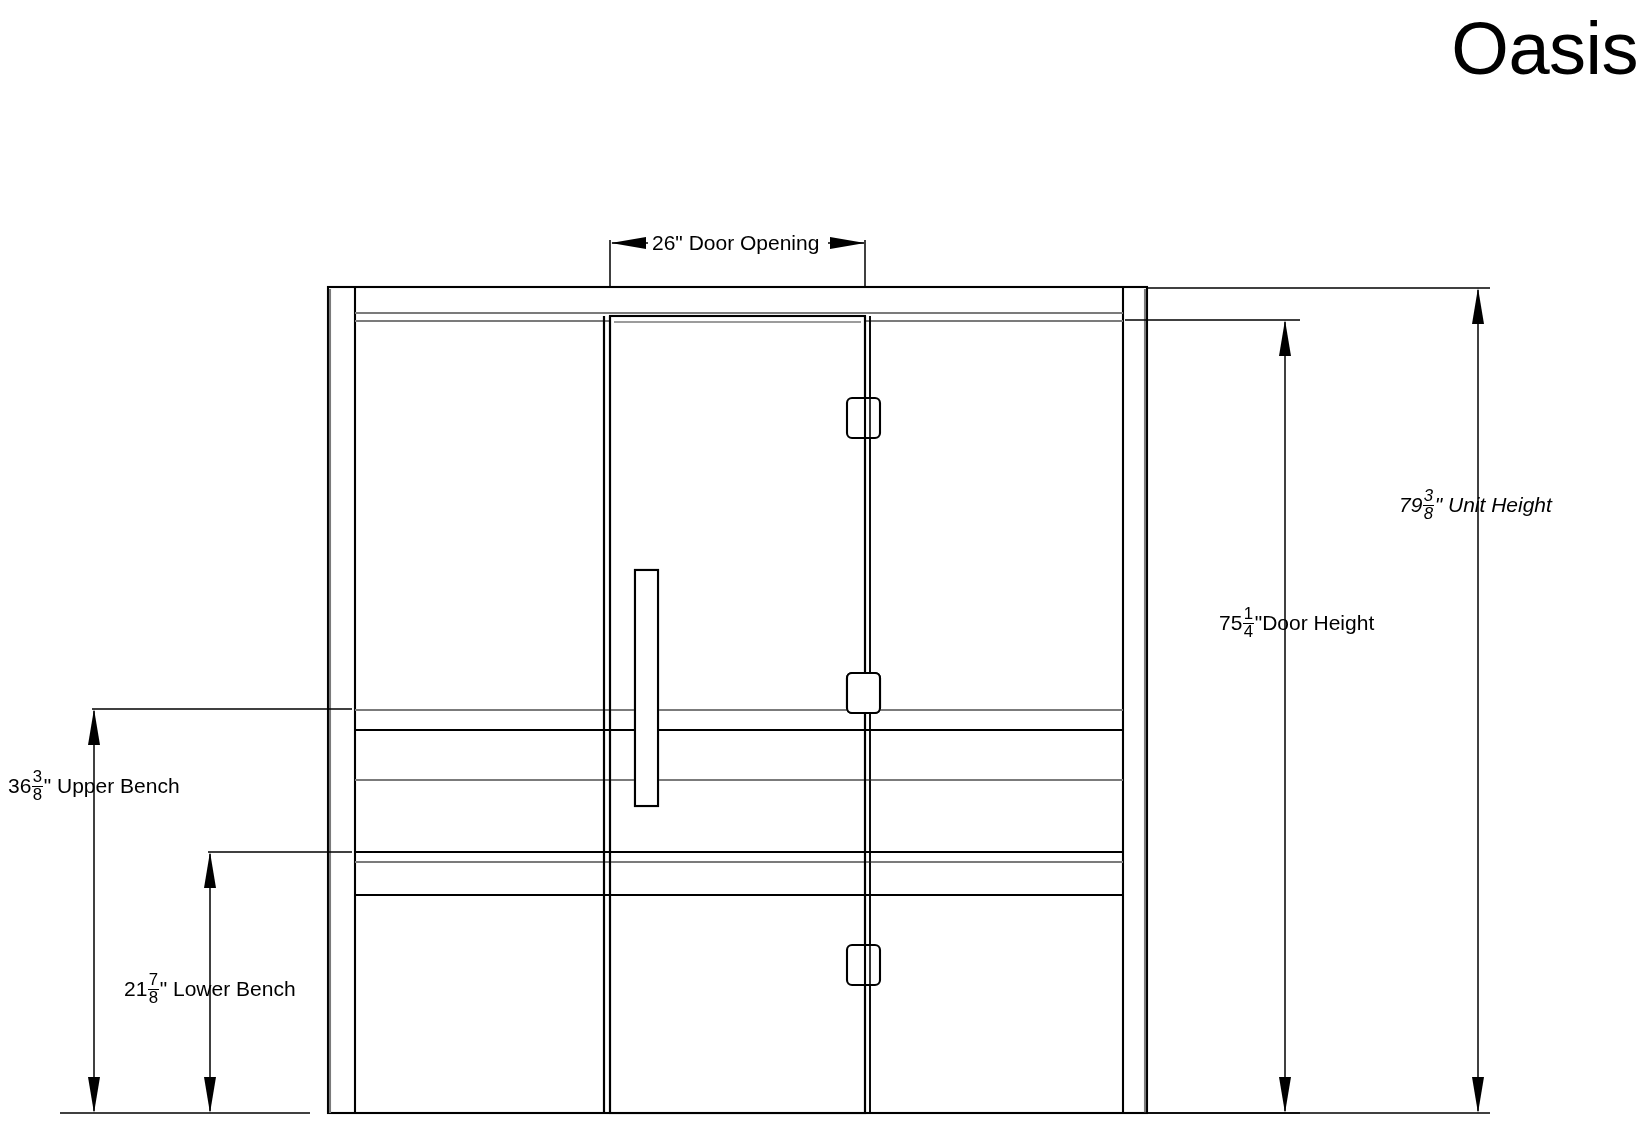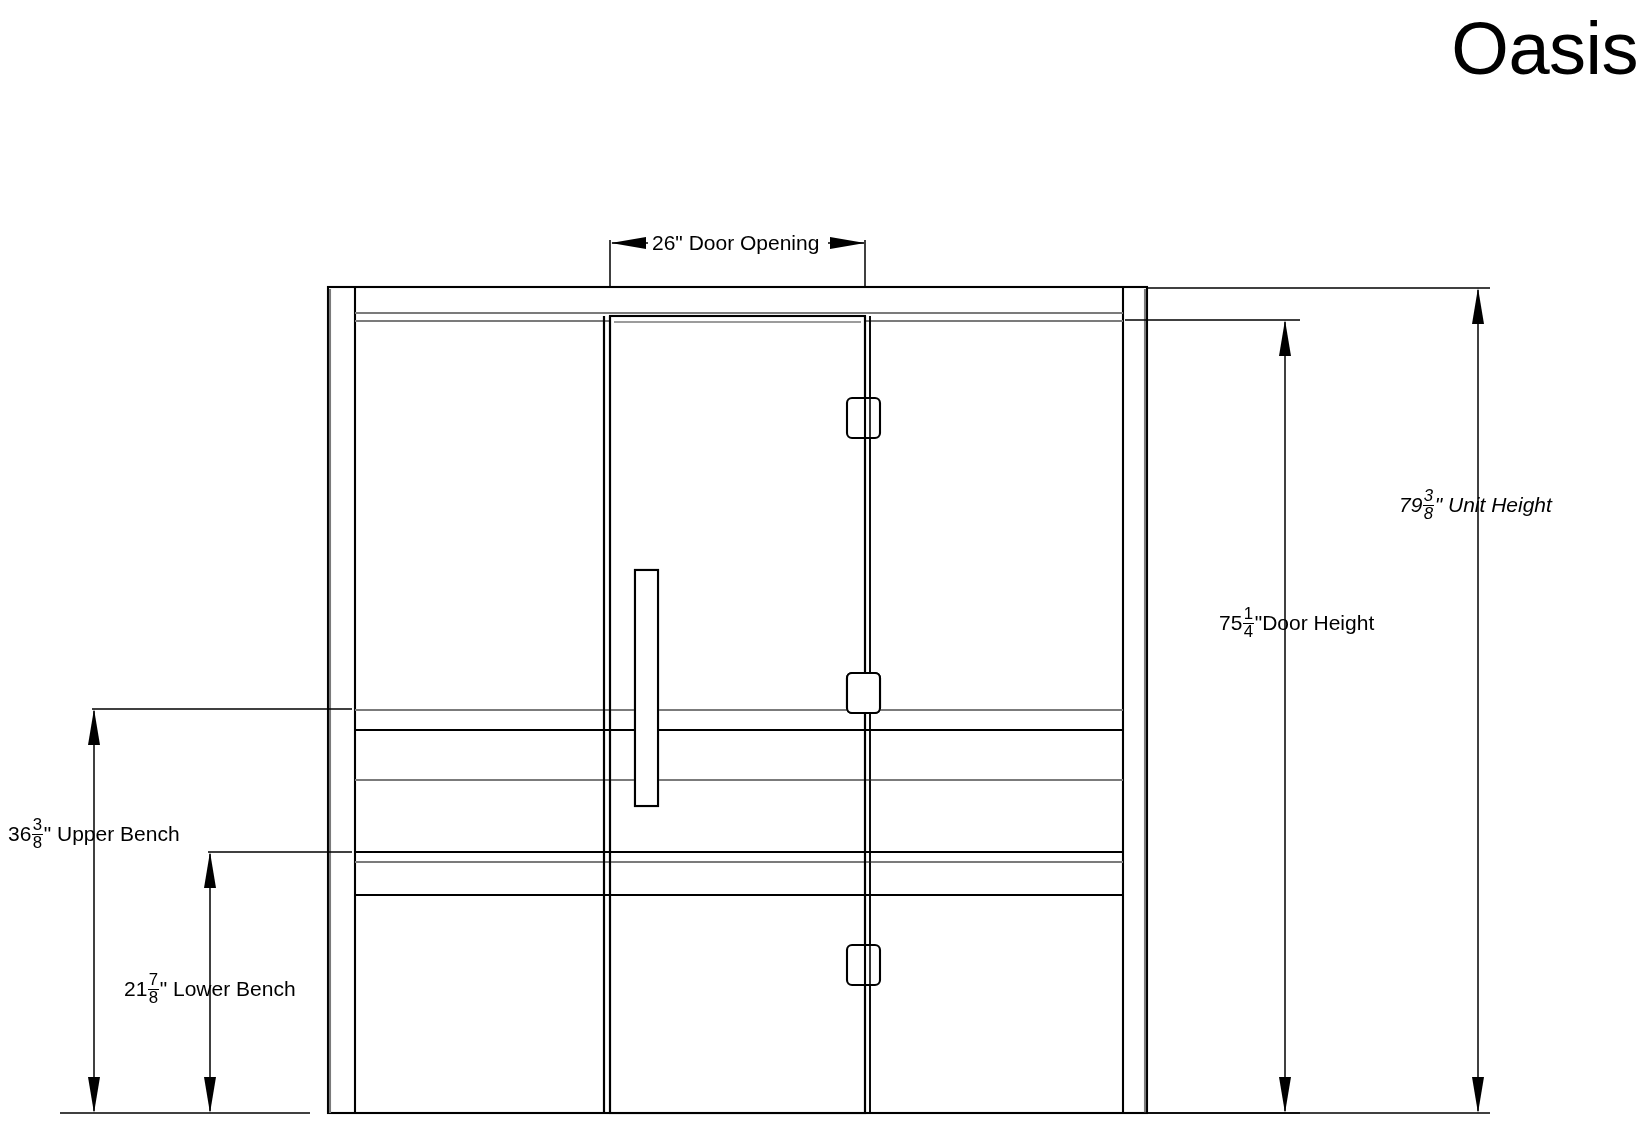--- a/index.html
+++ b/index.html
@@ -216,21 +216,21 @@
       </span><span>" Unit Height</span>
   </div>
 
   <div class="dimlabel" id="lbl-door-height" style="left:1207px; top:607px;margin-left:12px;">
     <span>75</span><span class="frac">
         <span class="num">1</span>
         <span class="den">4</span>
       </span><span>"Door Height</span>
   </div>
 
-  <div class="dimlabel" id="lbl-upper-bench" style="left:8px; top:770px;margin-top:48px;">
+  <div class="dimlabel" id="lbl-upper-bench" style="left:8px; top:770px;">
     <span>36</span><span class="frac">
         <span class="num">3</span>
         <span class="den">8</span>
       </span><span>" Upper Bench</span>
   </div>
 
   <div class="dimlabel" id="lbl-lower-bench" style="left:124px; top:946px;margin-top:27px;">
     <span>21</span><span class="frac">
         <span class="num">7</span>
         <span class="den">8</span>

